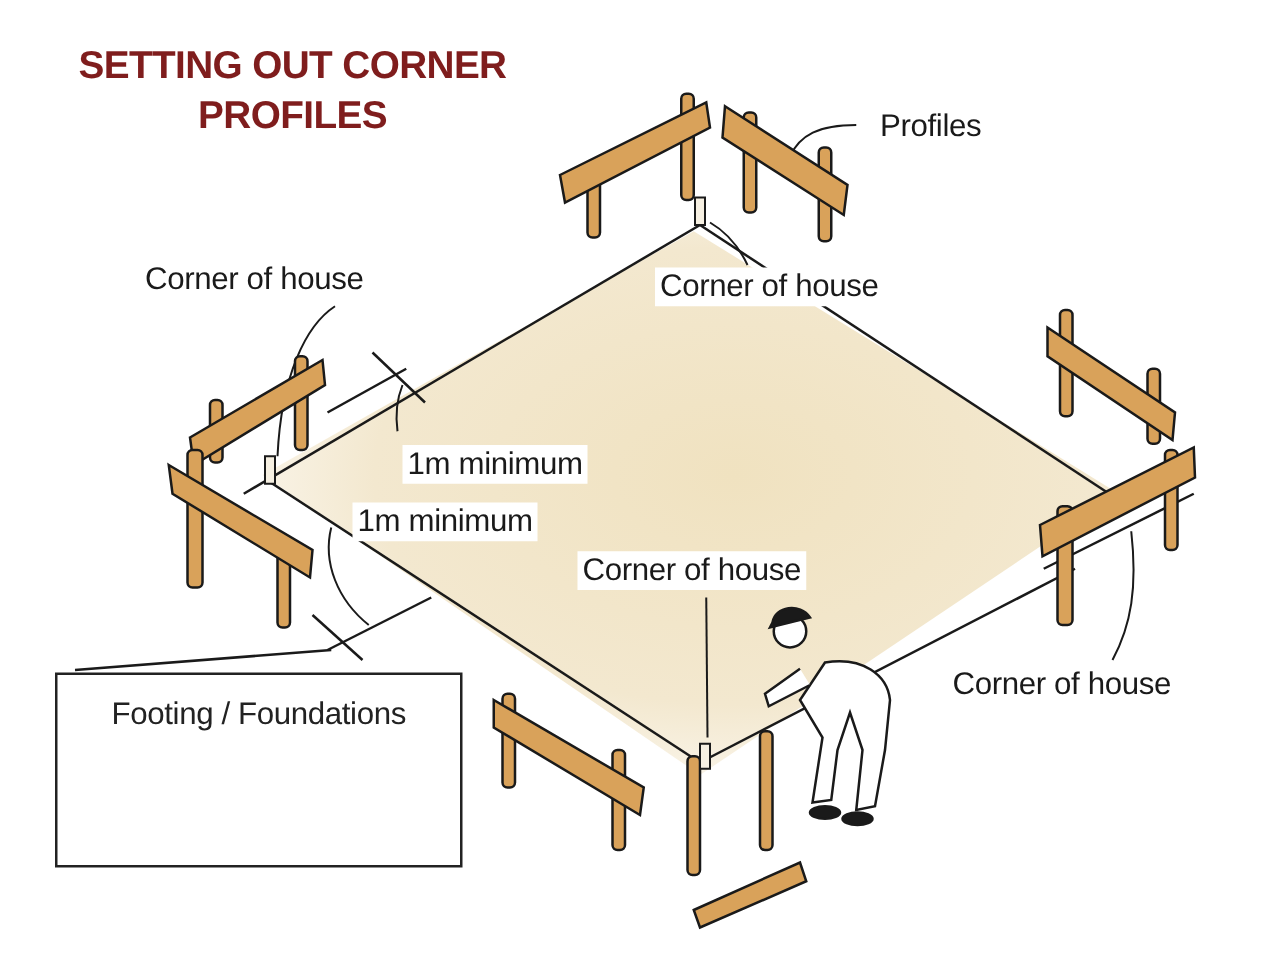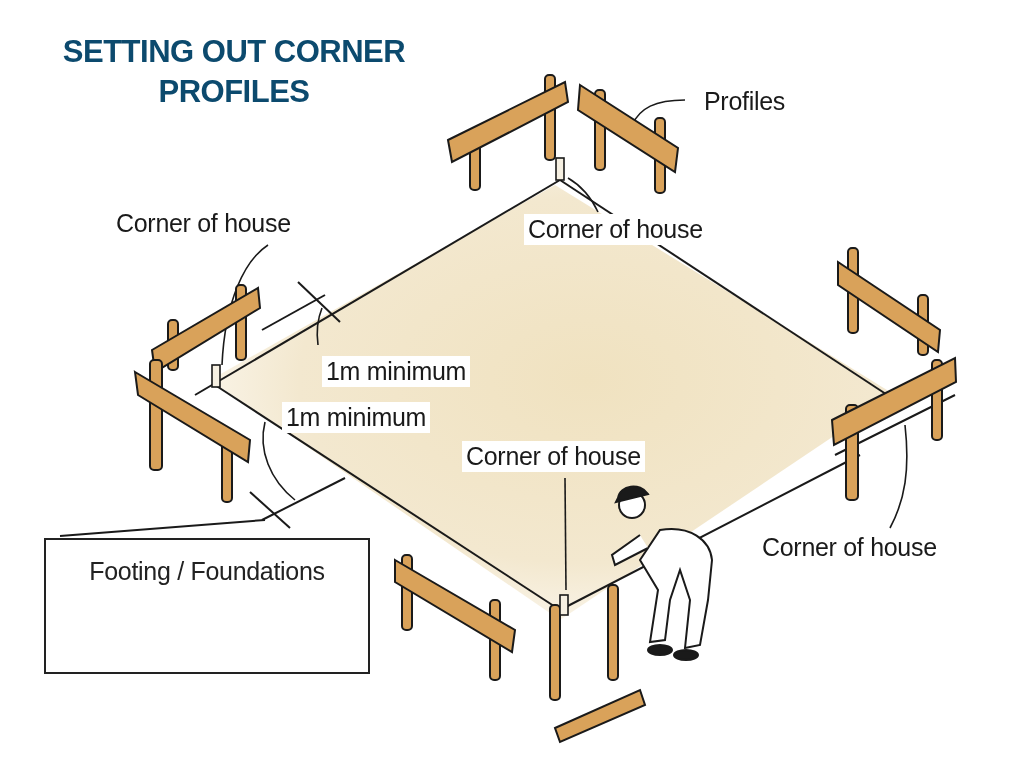--- a/index.html
+++ b/index.html
@@ -4,31 +4,31 @@
   <style>
     html, body { margin: 0; padding: 0; }
     body {
       width: 1024px; height: 768px; position: relative; overflow: hidden;
       background: #ffffff;
       font-family: "Liberation Sans", sans-serif;
     }
     .title {
       position: absolute; left: 34px; top: 32px; width: 400px;
       text-align: center; font-weight: bold; font-size: 31px; line-height: 40px;
-      color: #0c4a6e; letter-spacing: -0.5px;
+      color: #7f1d1d; letter-spacing: -0.5px;
     }
     .title span { display: block; }
     svg.scene { position: absolute; left: 0; top: 0; }
     .label {
       position: absolute; font-size: 25px; color: #1a1a1a;
       background: #ffffff; padding: 1px 4px; white-space: nowrap;
       letter-spacing: -0.3px;
     }
     .note-box {
-      position: absolute; left: 44px; top: 538px; width: 326px; height: 136px;
+      position: absolute; left: 44px; top: 538px; width: 326px; height: 156px;
       border: 2px solid #222; background: #fff; box-sizing: border-box;
       text-align: center; font-size: 25px; color: #222; line-height: 34px;
       padding-top: 14px; letter-spacing: -0.3px;
     }
     .note-box span { display: block; }
   </style>
 </head>
 <body>
 
 <svg class="scene" width="1024" height="768" viewBox="0 0 1024 768">

